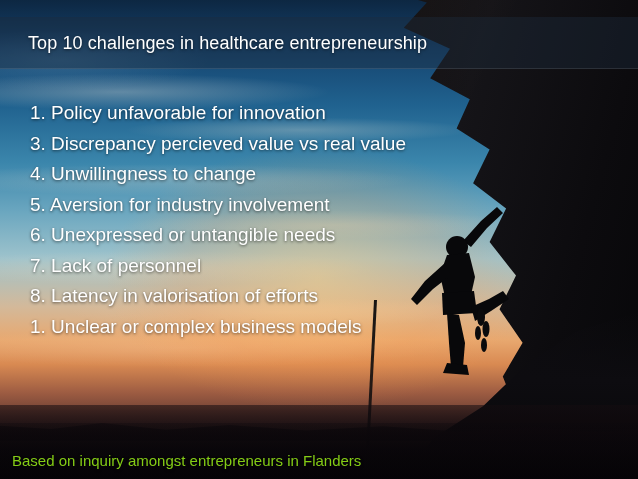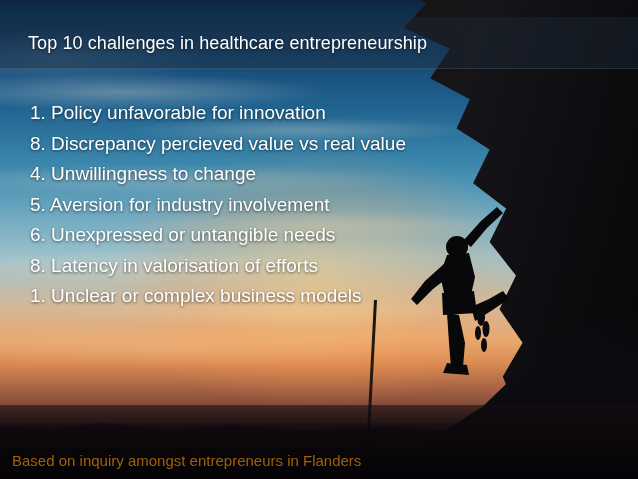--- a/index.html
+++ b/index.html
@@ -132,21 +132,21 @@
     text-shadow:0 1px 3px rgba(0,0,0,0.6);
   }
 
   
   .footer-band {
     position:absolute; left:0; bottom:0; width:100%; height:56px;
     background:linear-gradient(to bottom, rgba(10,8,12,0.30), rgba(6,4,8,0.62));
   }
   .footer {
     position:absolute; left:12px; bottom:8px; width:420px;
-    color:#a16207;
+    color:#84cc16;
     text-shadow:0 1px 3px rgba(0,0,0,0.75);
   }
   .footer-main { font-size:15px; line-height:21px; }
   .footer-sub  { font-size:11.5px; line-height:17px; }
 
   
   .band-line {
     position:absolute; left:0; top:68px; width:100%; height:1px;
     background:rgba(255,255,255,0.10);
   }
@@ -199,24 +199,25 @@
     <div class="ridge"></div>
     <div class="ground"></div>
   </div>
 
   <div class="title-band"></div>
   <div class="band-line"></div>
   <div class="title">Top 10 challenges in healthcare entrepreneurship</div>
 
   <div class="list">
     <div class="list-item">1. Policy unfavorable for innovation</div>
-    <div class="list-item">8. Discrepancy percieved value vs real value</div>
+    <div class="list-item">3. Discrepancy percieved value vs real value</div>
     <div class="list-item">4. Unwillingness to change</div>
     <div class="list-item">5. Aversion for industry involvement</div>
     <div class="list-item">6. Unexpressed or untangible needs</div>
+    <div class="list-item">7. Lack of personnel</div>
     <div class="list-item">8. Latency in valorisation of efforts</div>
     <div class="list-item">1. Unclear or complex business models</div>
   </div>
 
   <div class="footer-band"></div>
   <div class="footer">
     <div class="footer-main">Based on inquiry amongst entrepreneurs in Flanders</div>
   </div>
 
 </div>

